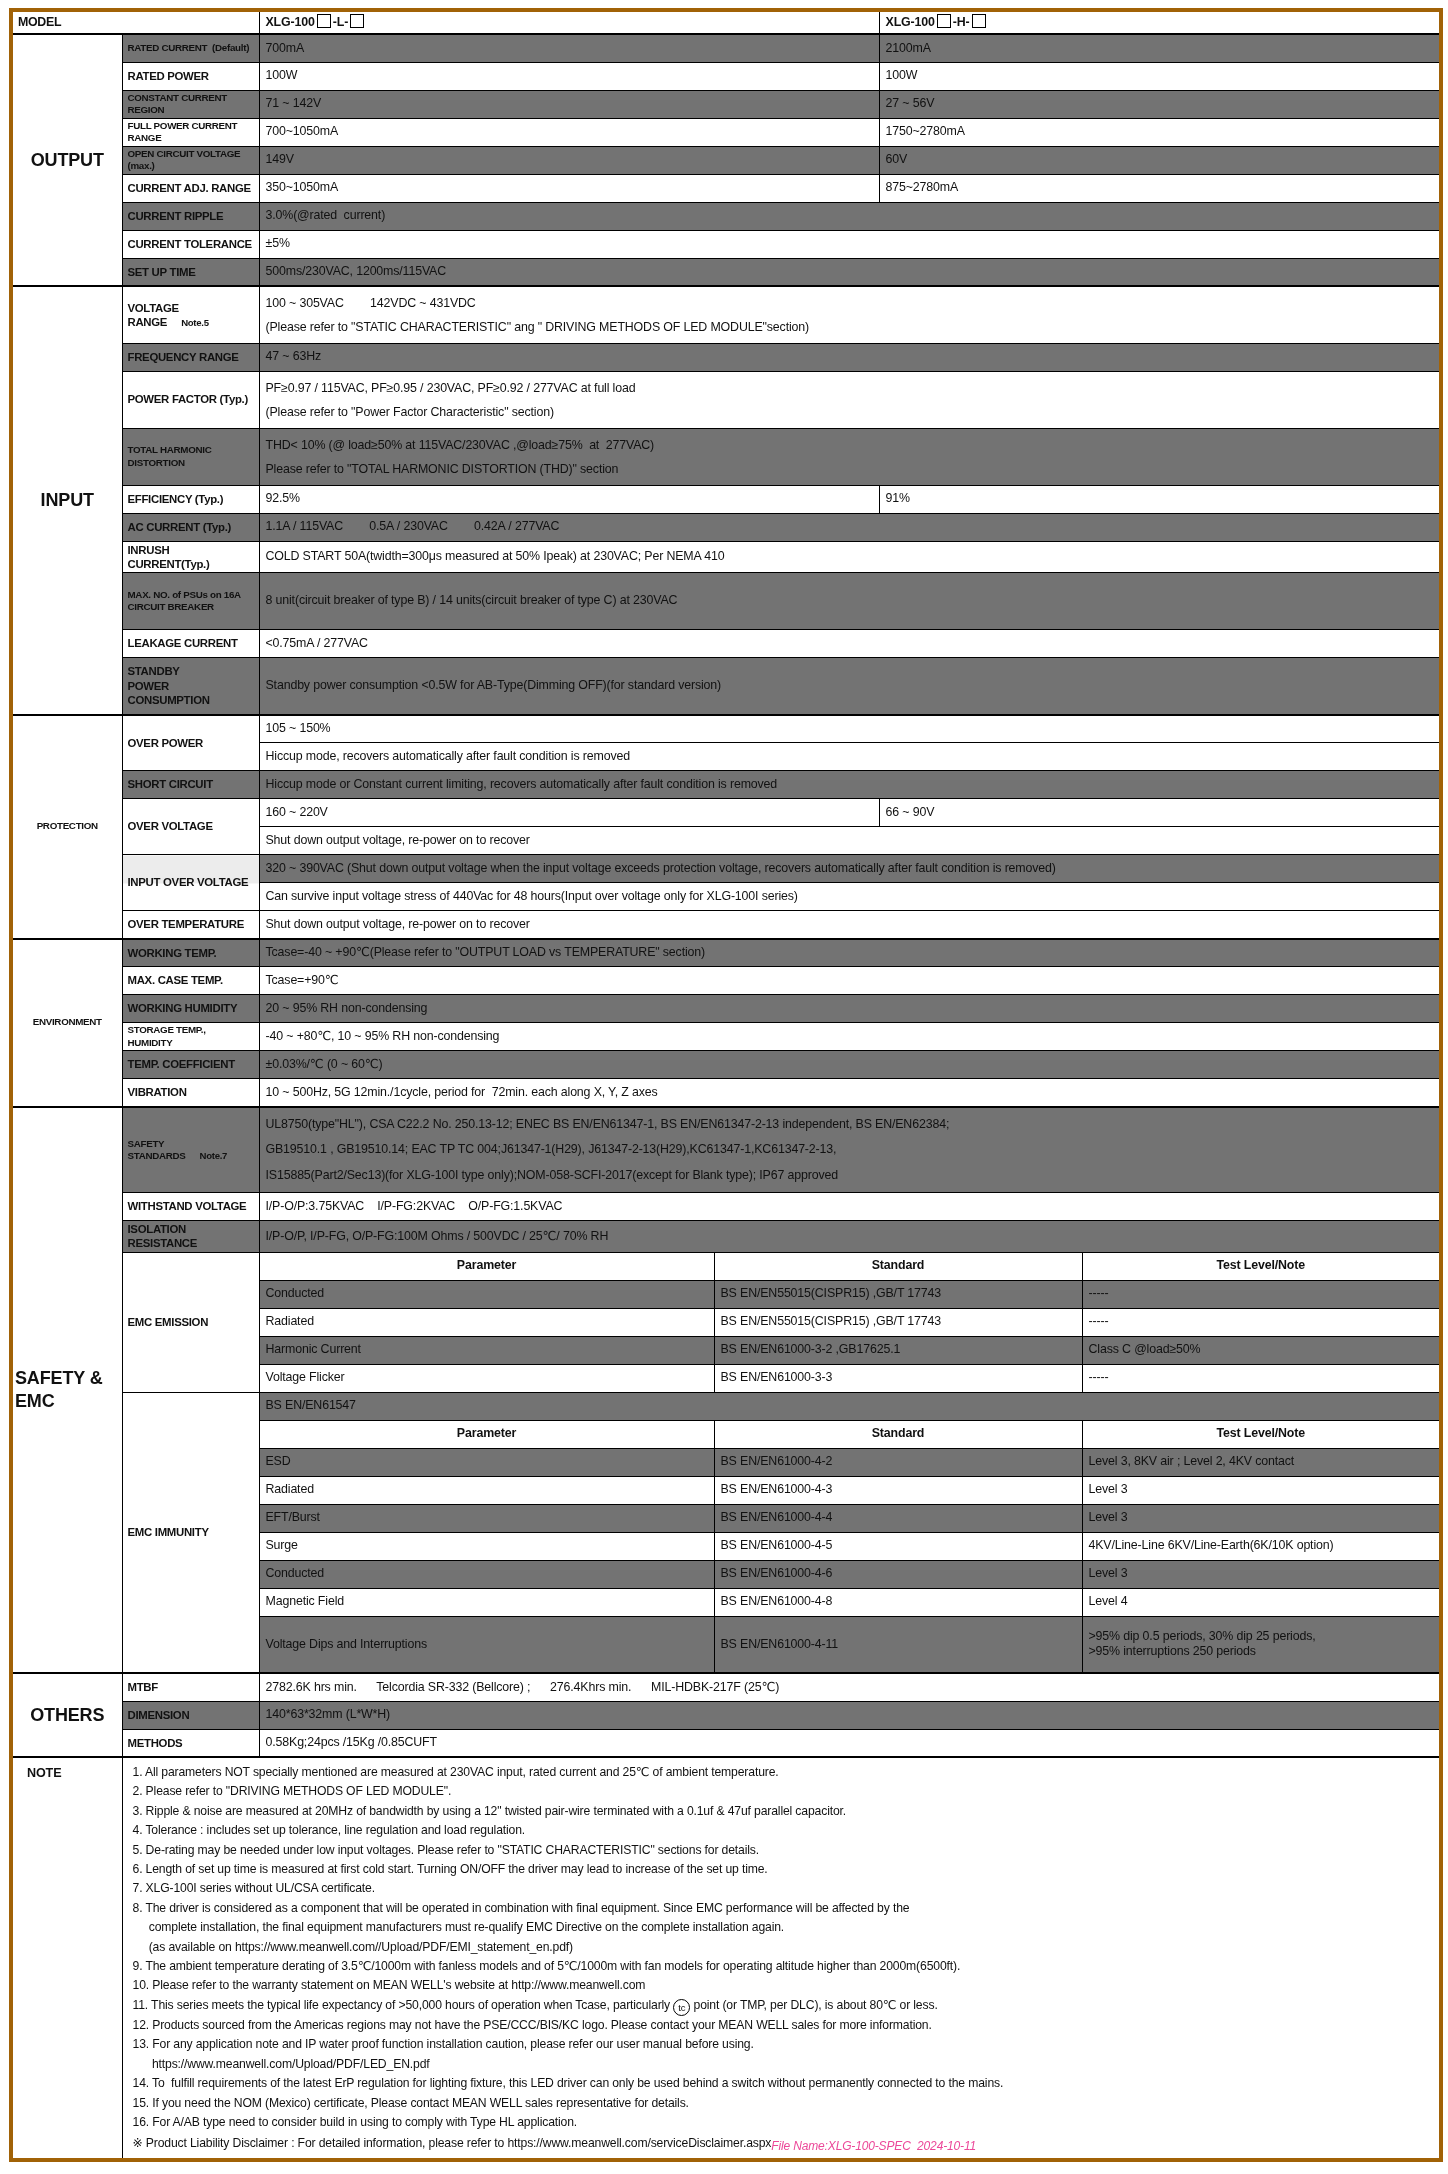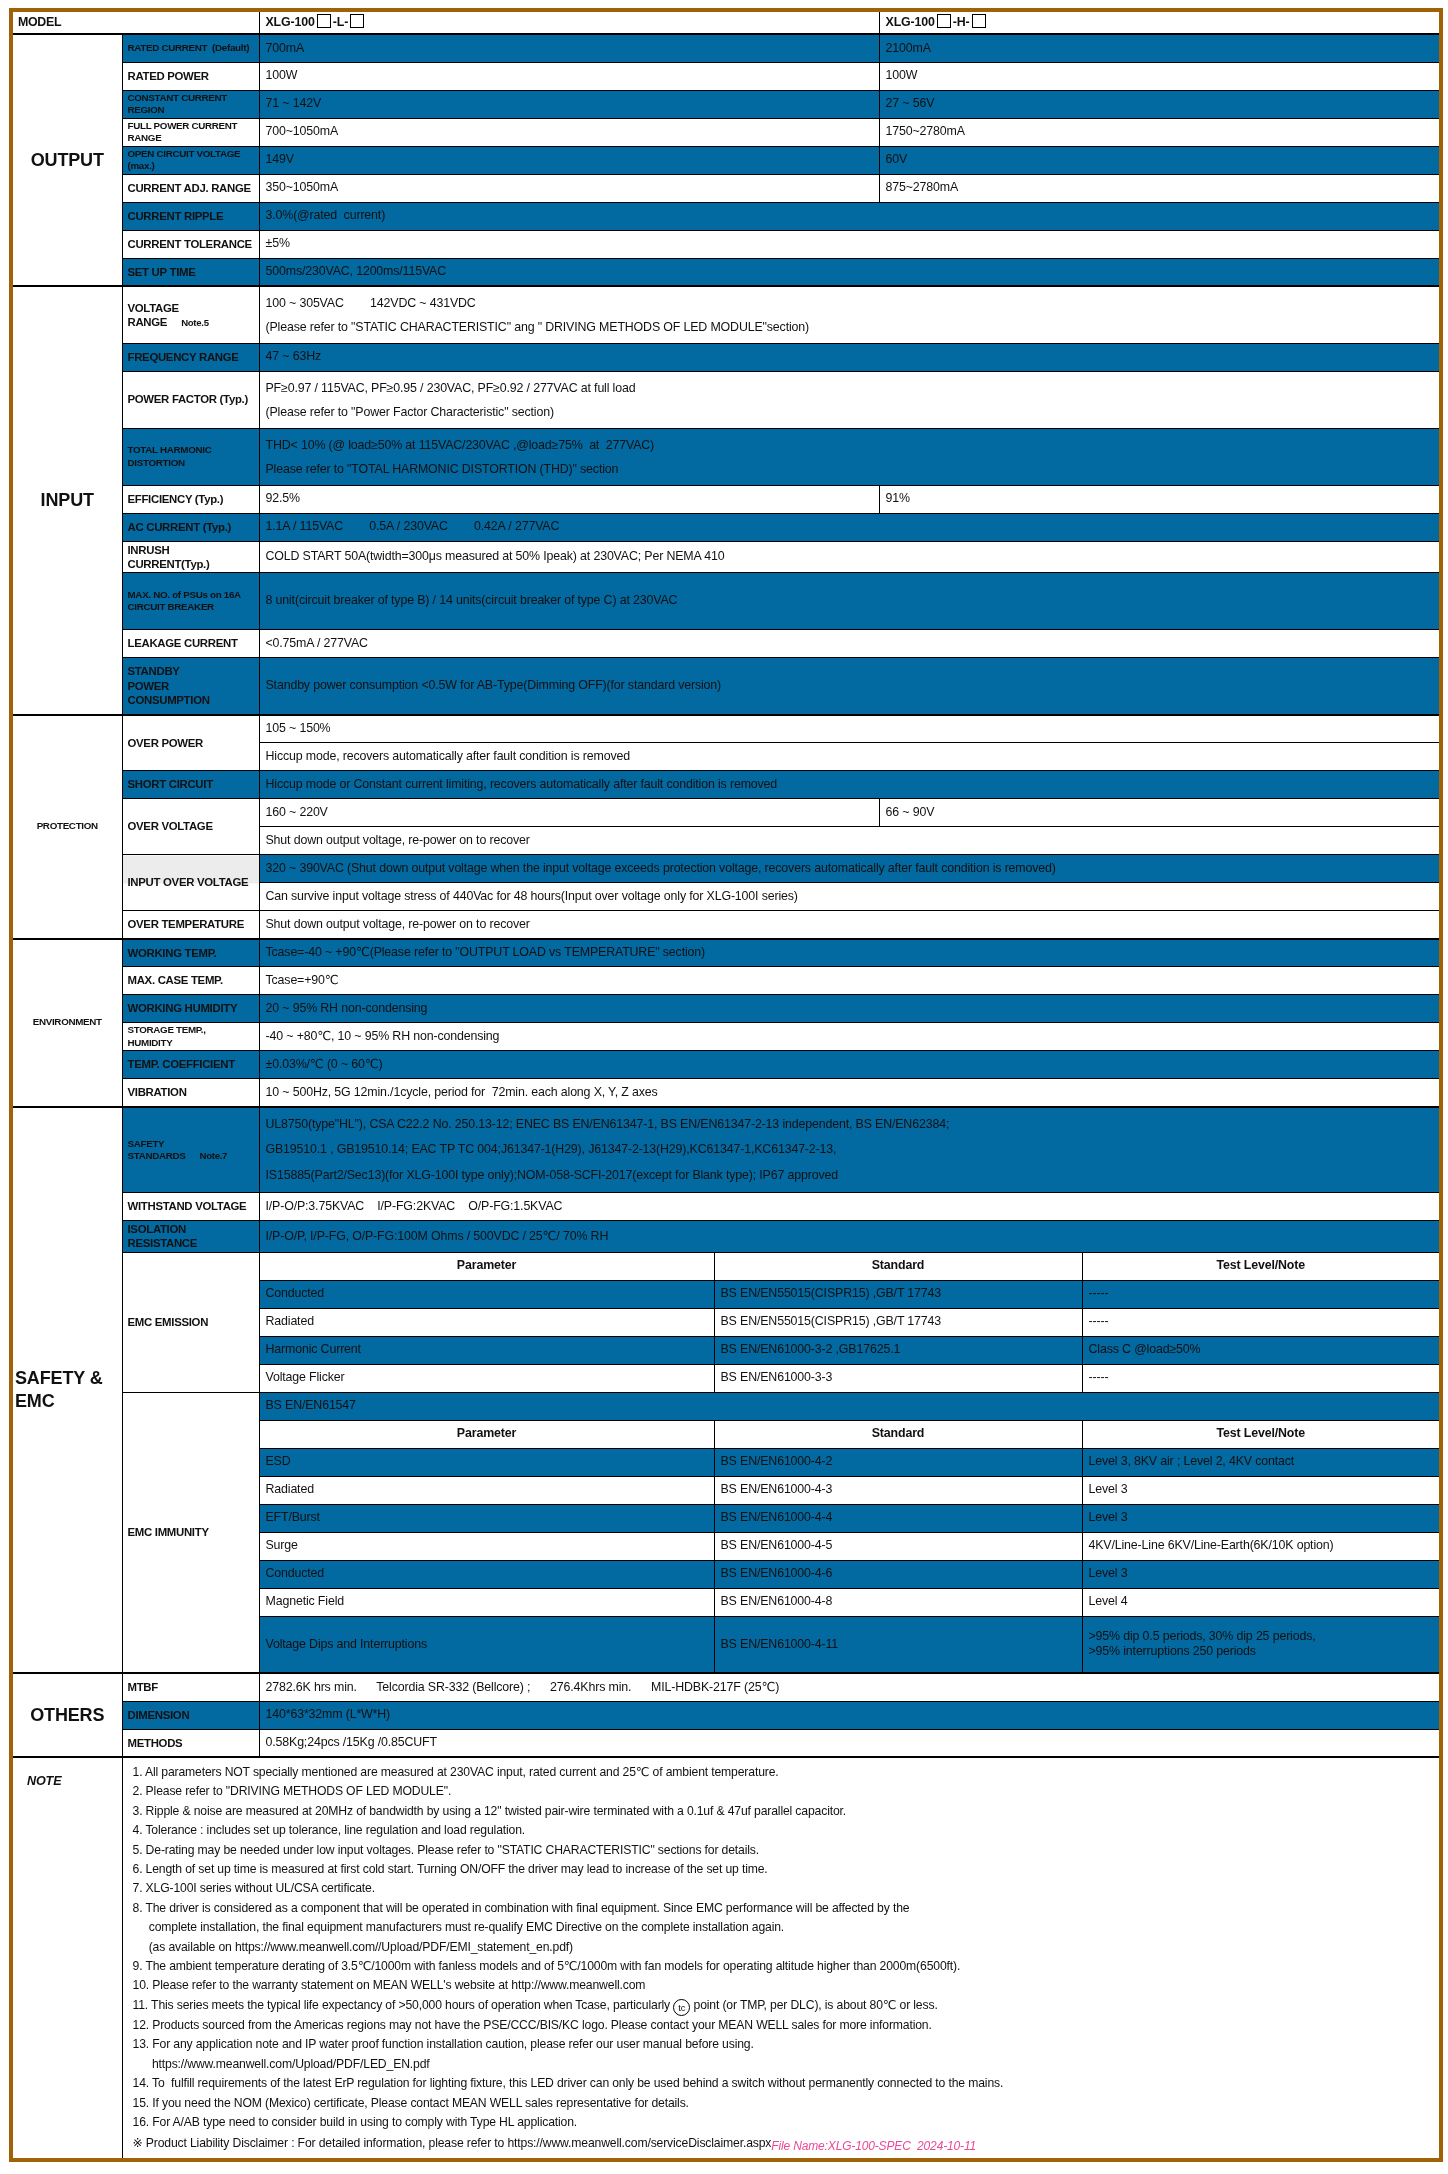--- a/index.html
+++ b/index.html
@@ -9,29 +9,29 @@
   td{border:1px solid #000;vertical-align:middle;padding:1px 6px;font-size:12.4px;
      letter-spacing:-0.15px;line-height:1.25;}
   .hm{height:24px}.h1{height:28px}.h2{height:57px}.h3{height:86px}
   tr.t td{border-top:2px solid #000;}
   .sec{font-weight:bold;text-align:center;font-size:18px;padding:1px 2px;background:#fff;white-space:pre-line;}
   .sec-left{text-align:left;}
   .lbl{font-weight:bold;font-size:11.4px;white-space:pre-wrap;padding-left:5px;letter-spacing:-0.3px;}
   .xs{font-size:9.8px;letter-spacing:-0.3px;}
   .val{white-space:pre-wrap;}
   .b{font-weight:bold;text-align:center;}
-  .g{background:#0369a1;}
+  .g{background:#737373;}
   .grad{background:linear-gradient(#ececec 50%,#ffffff 50%);}
   .two{line-height:24px;}
   .lh26{line-height:25.5px;}
   .note-ref{font-size:9.6px;font-weight:bold;margin-left:14px;}
   .box{display:inline-block;width:12px;height:12px;border:1.5px solid #000;vertical-align:-2px;margin:0 2px;background:#fff;}
   .modv{font-weight:bold;}
   .note-cell{vertical-align:top;padding:5px 8px 4px 10px;}
-  .note-title{vertical-align:top;font-weight:bold;text-align:left;padding:16px 0 0 14px;font-size:12.6px;font-style:italic;}
+  .note-title{vertical-align:top;font-weight:bold;text-align:left;padding:8px 0 0 14px;font-size:12.6px;}
   .note-line{white-space:pre-wrap;font-size:12.2px;line-height:19.4px;letter-spacing:-0.15px;}
   .tc-circle{display:inline-block;border:1.2px solid #000;border-radius:50%;width:15px;height:15px;
      line-height:15px;text-align:center;font-size:9.5px;vertical-align:-2px;}
   .note-footer{display:flex;justify-content:flex-start;align-items:flex-end;margin-top:2px;}
   .fn{color:#ec4899;font-style:italic;font-size:12px;white-space:pre;}
 </style>
 </head>
 <body>
 
 <div class="sheet">

